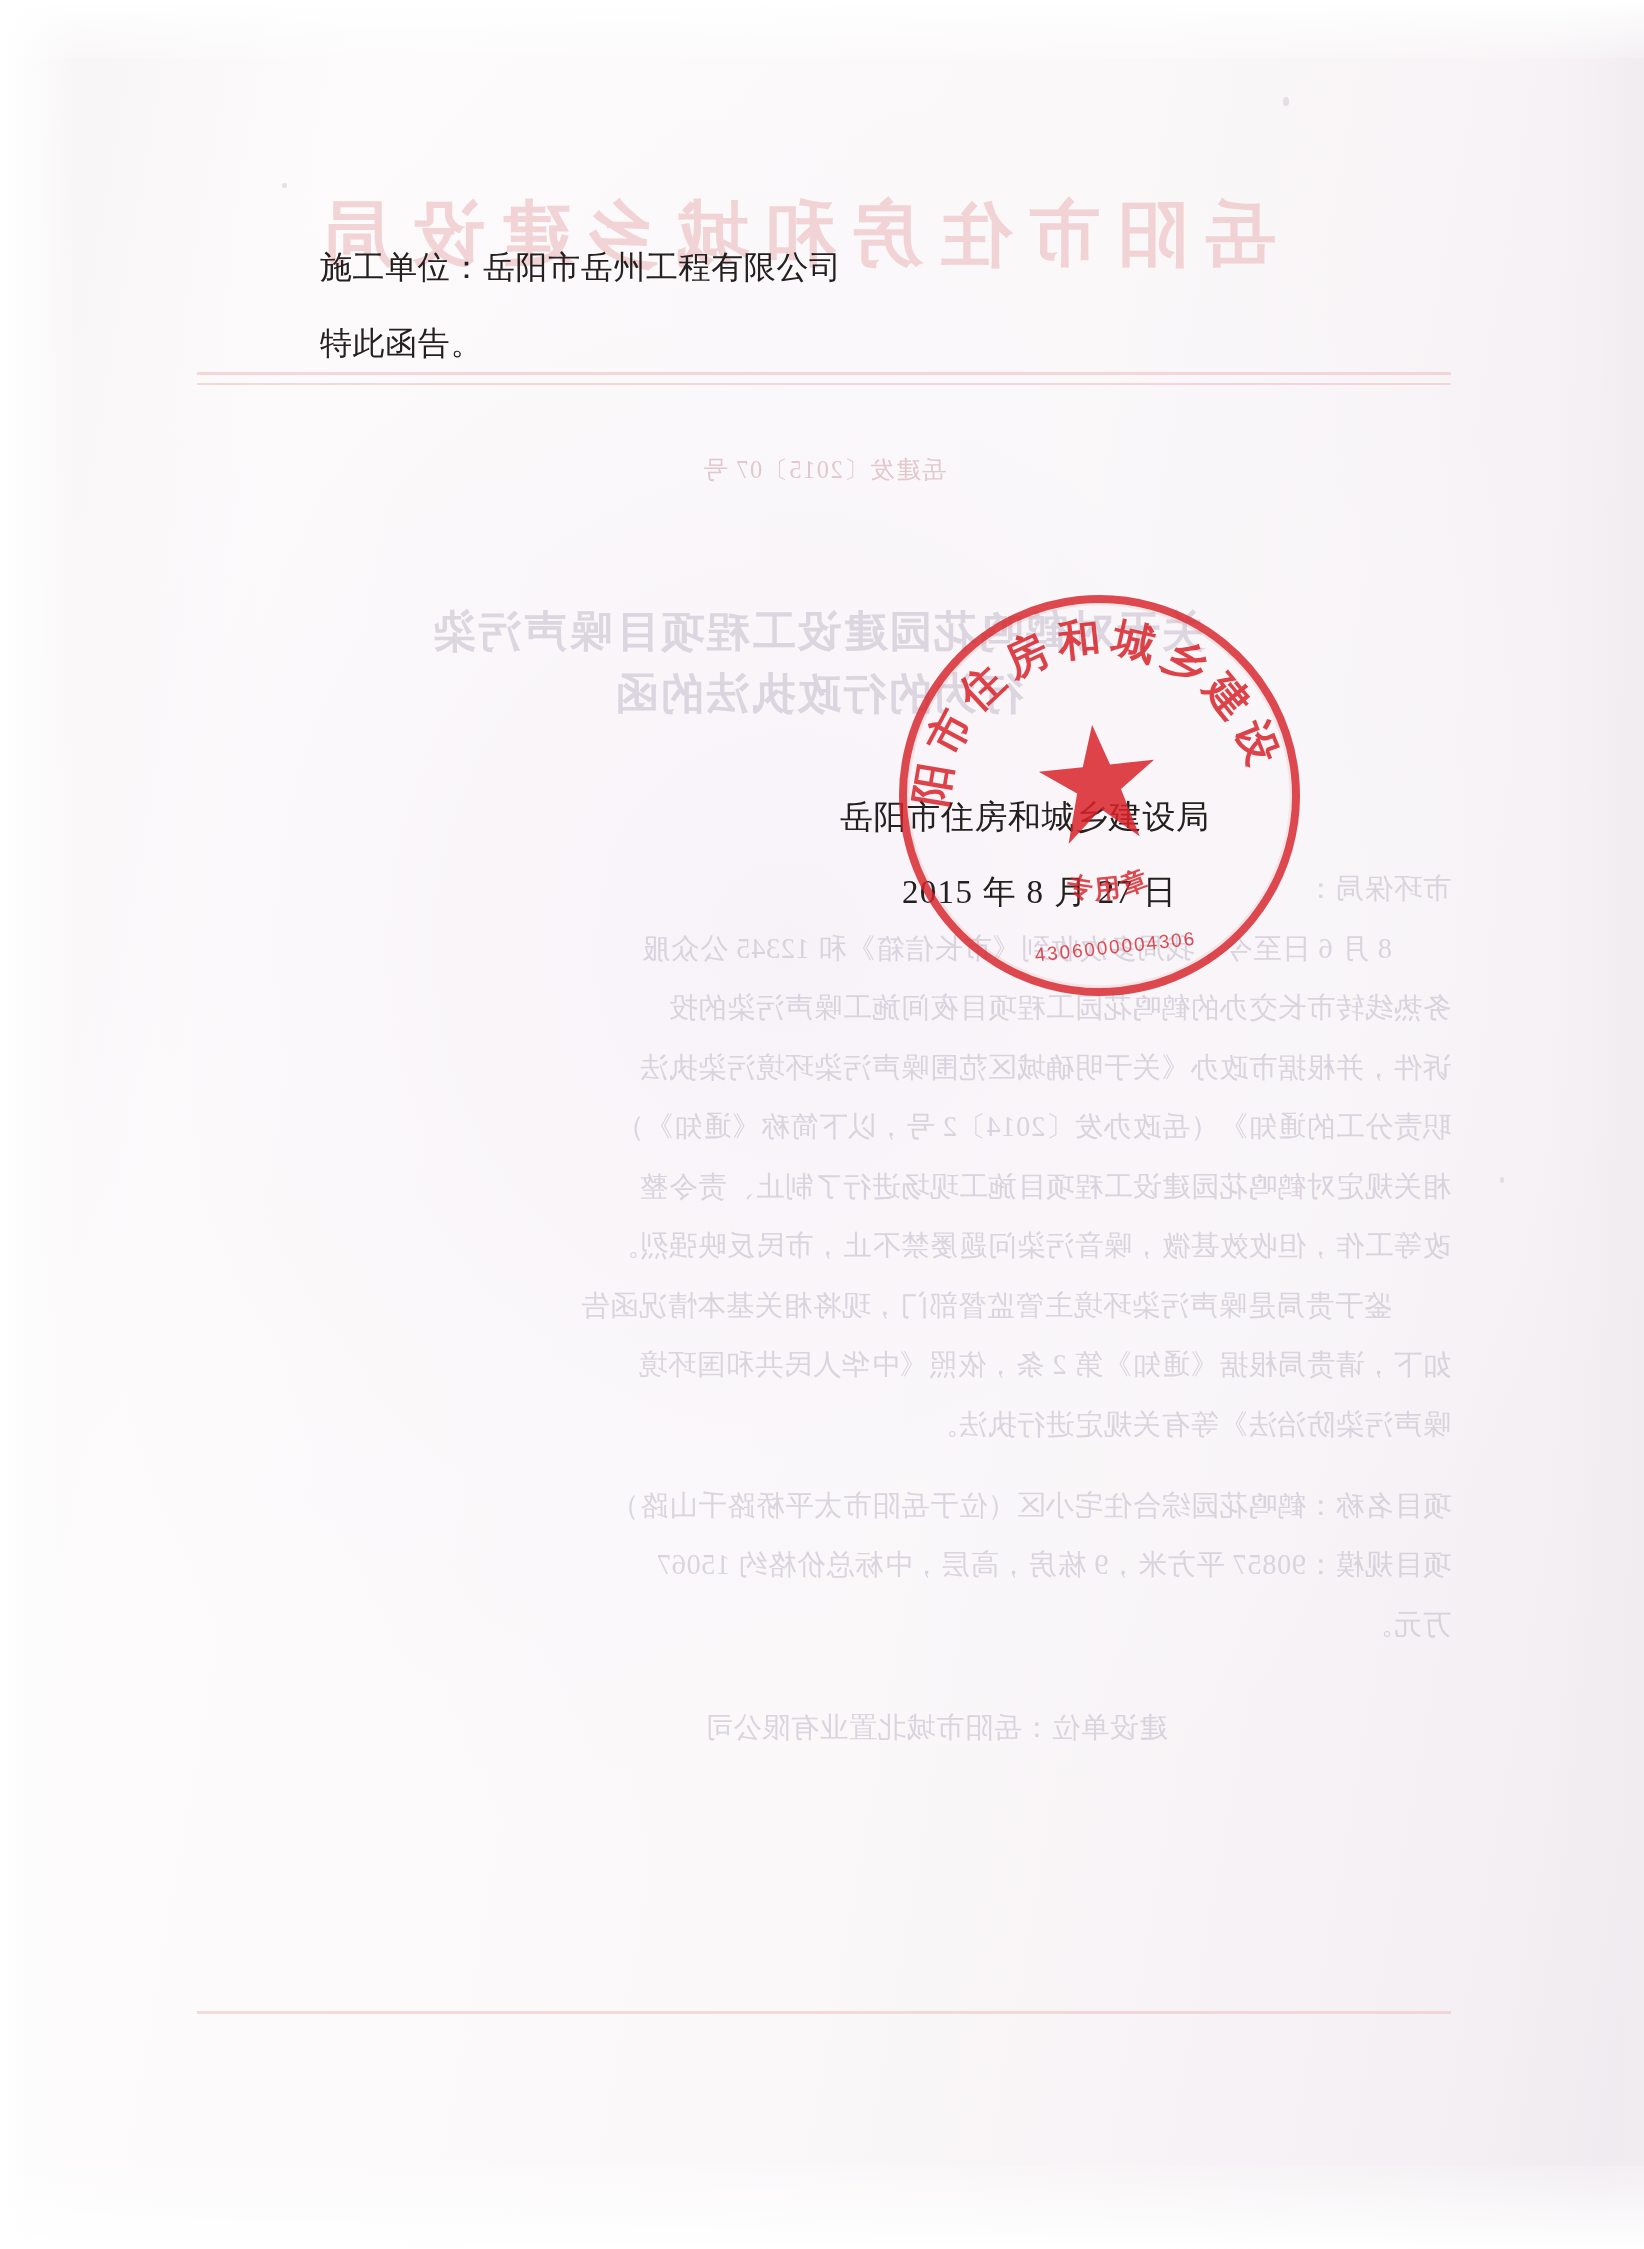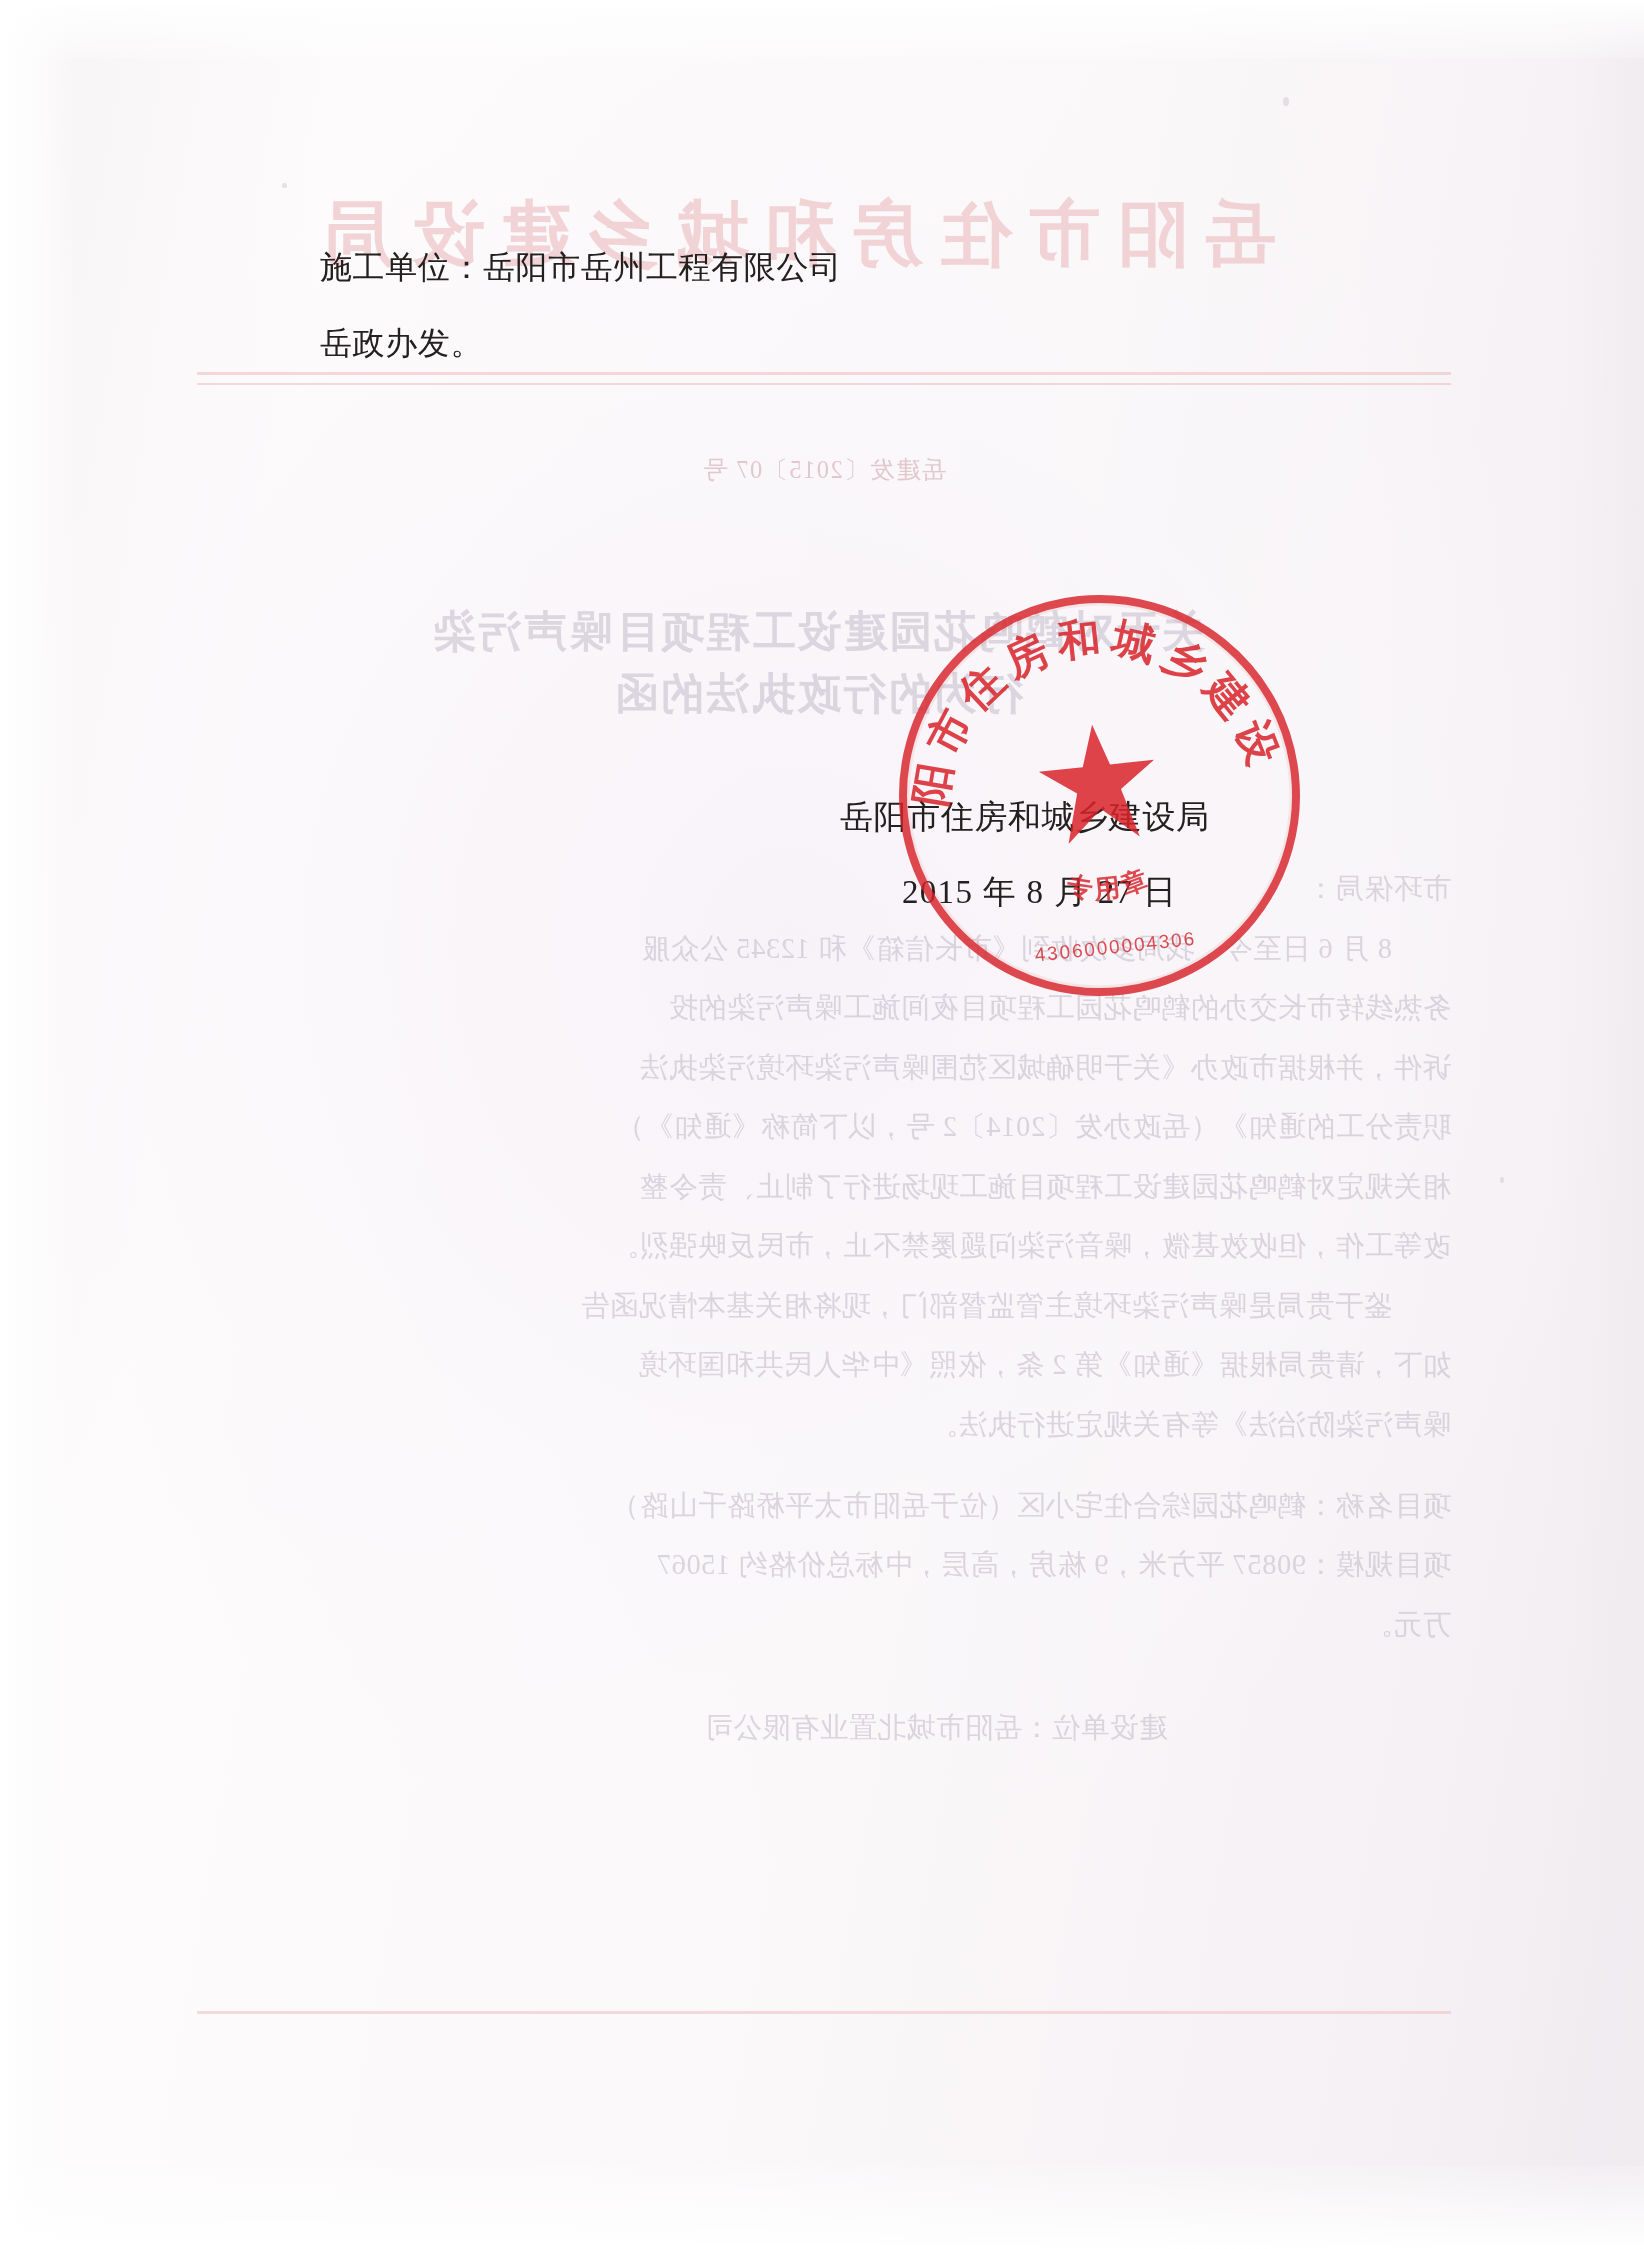--- a/index.html
+++ b/index.html
@@ -252,21 +252,21 @@
       <p style="margin-top:23px;">项目名称：鹤鸣花园综合住宅小区（位于岳阳市太平桥路千山路）</p>
       <p>项目规模：90857 平方米，9 栋房，高层，中标总价格约 15067</p>
       <p>万元。</p>
       <p style="margin-top:45px; text-indent:284px;">建设单位：岳阳市城北置业有限公司</p>
     </div>
     <div class="bt-bottomrule"></div>
   </div>
 
   <div class="front">
     <div class="line l-unit">施工单位：岳阳市岳州工程有限公司</div>
-    <div class="line l-hereby">岳政办发。</div>
+    <div class="line l-hereby">特此函告。</div>
     <div class="line l-org">岳阳市住房和城乡建设局</div>
     <div class="line l-date">2015 年 8 月 27 日</div>
 
     <div class="seal">
       <div class="seal-ring"></div>
       <svg class="seal-arc" viewBox="0 0 620 620">
         <defs>
           <path id="arcTop" d="M 70,330 A 240,240 0 0 1 550,330"></path>
         </defs>
         <text>

